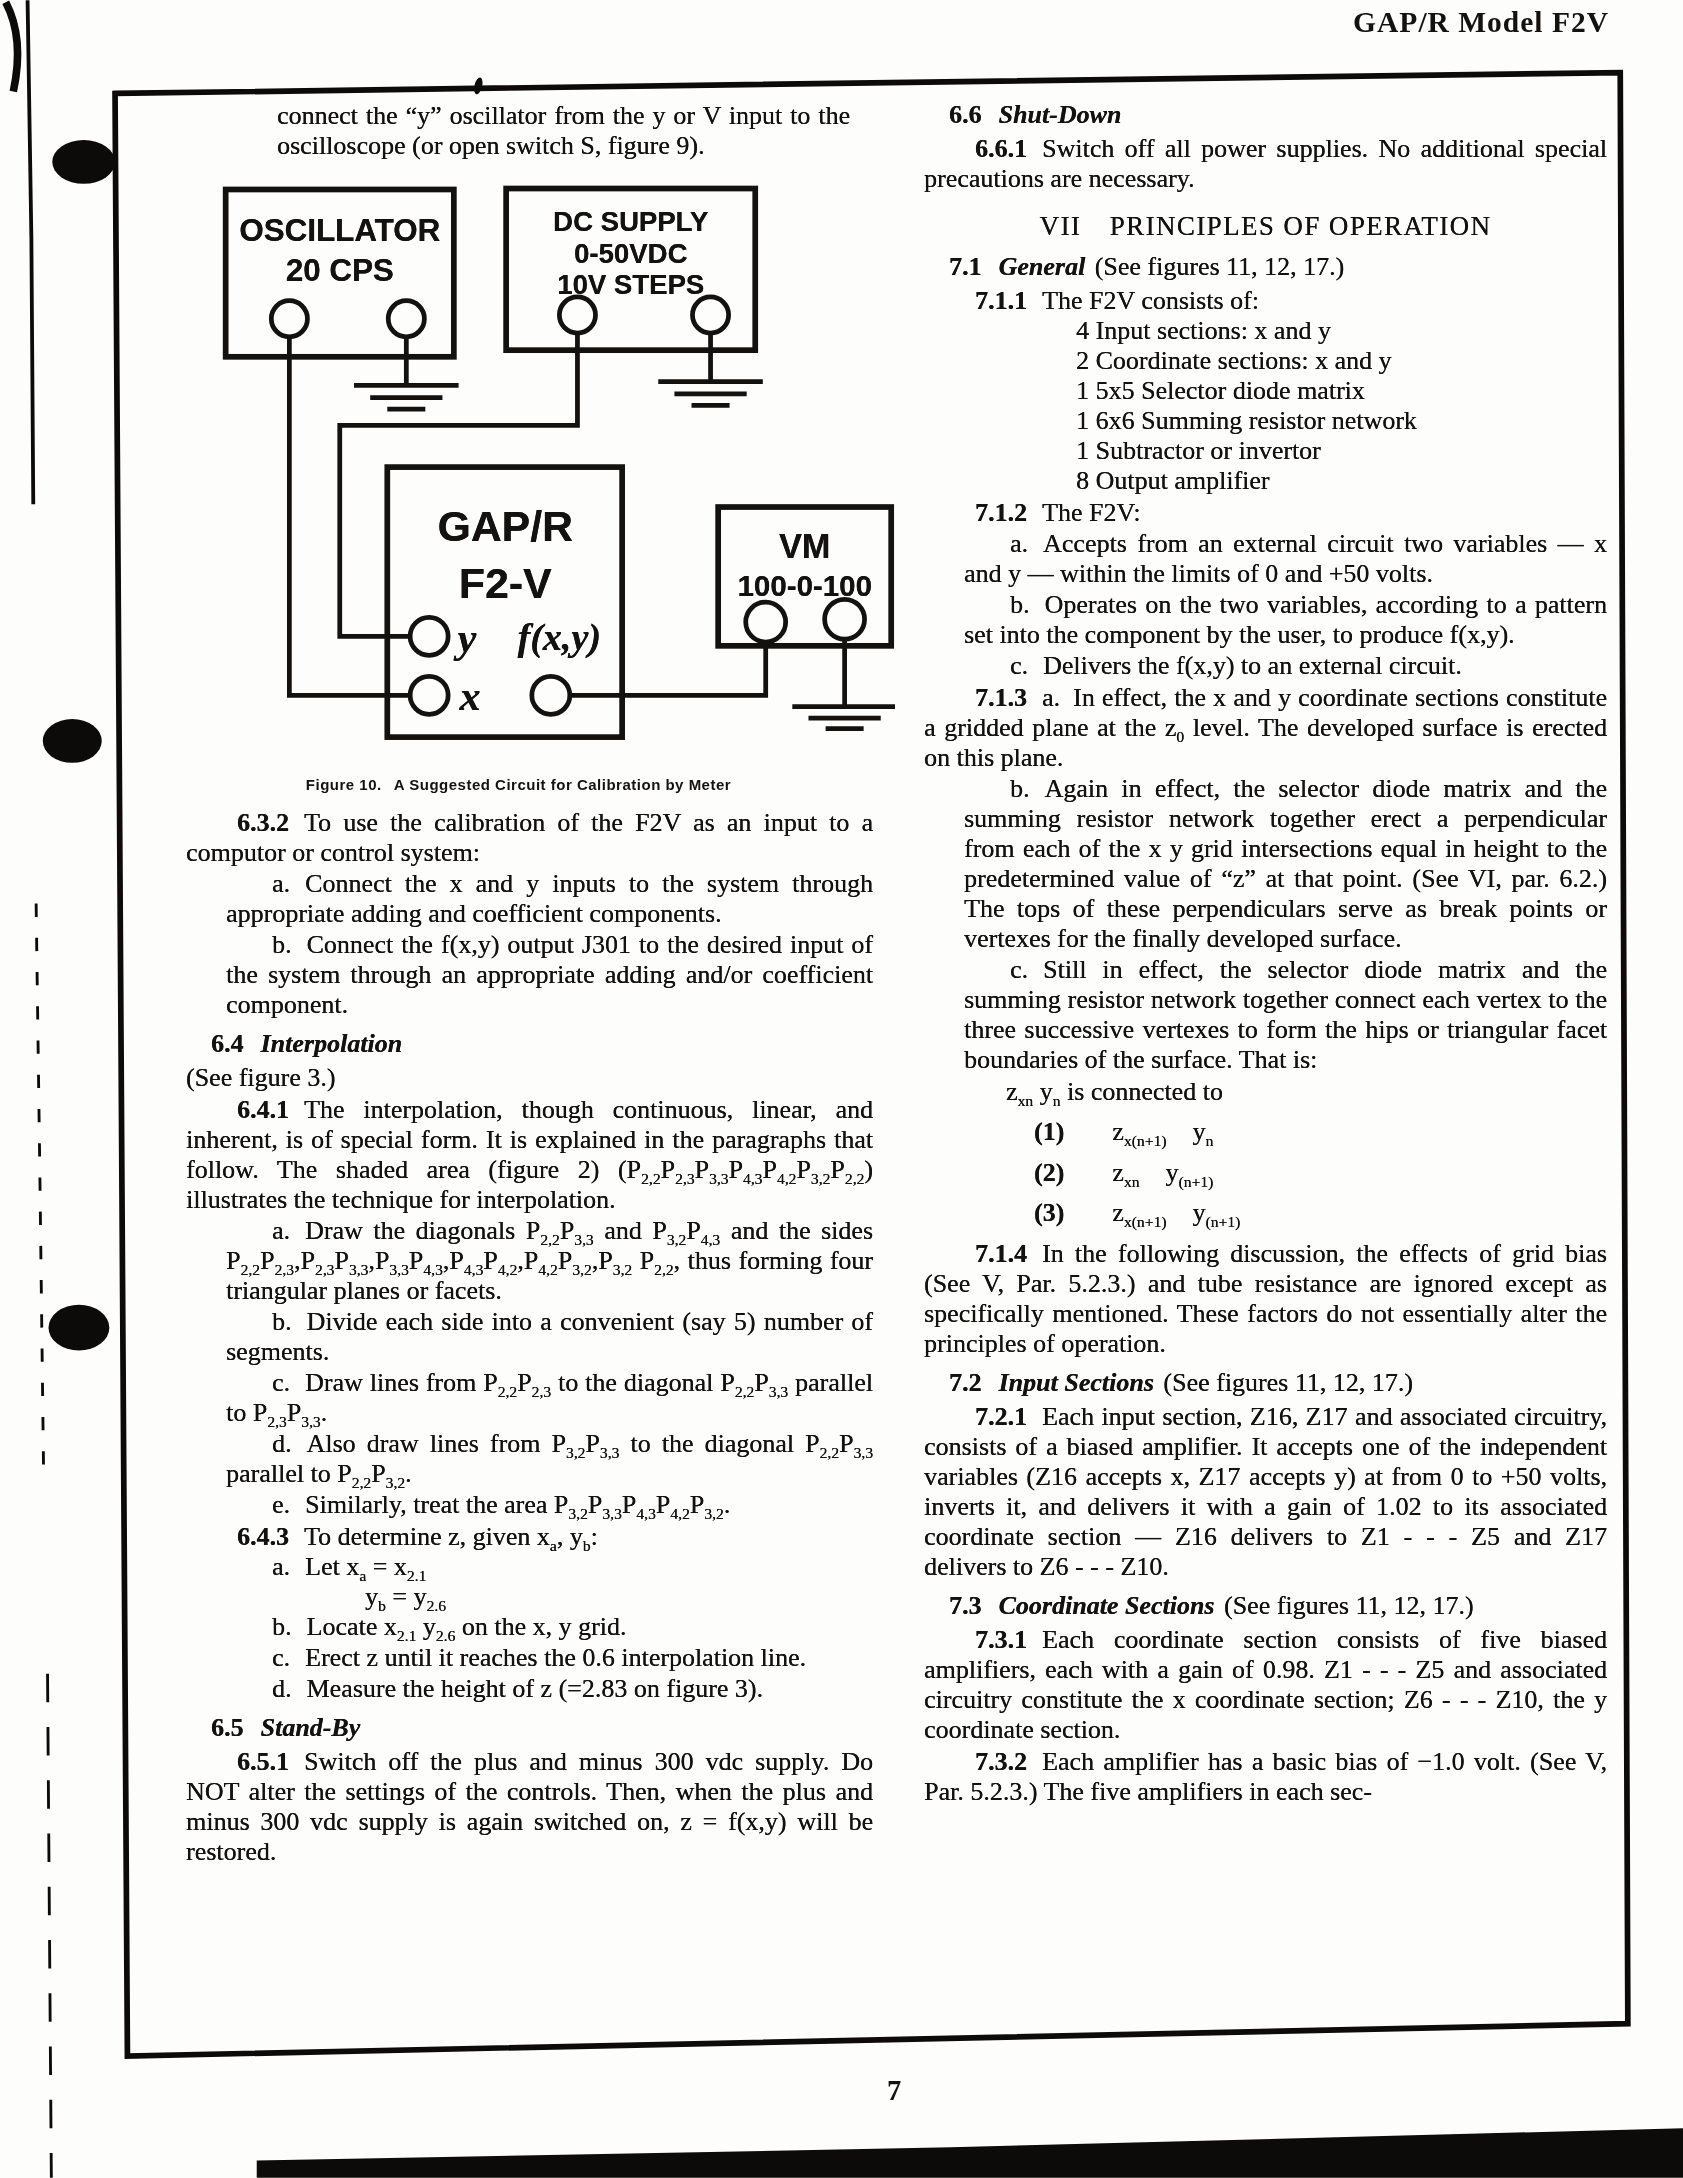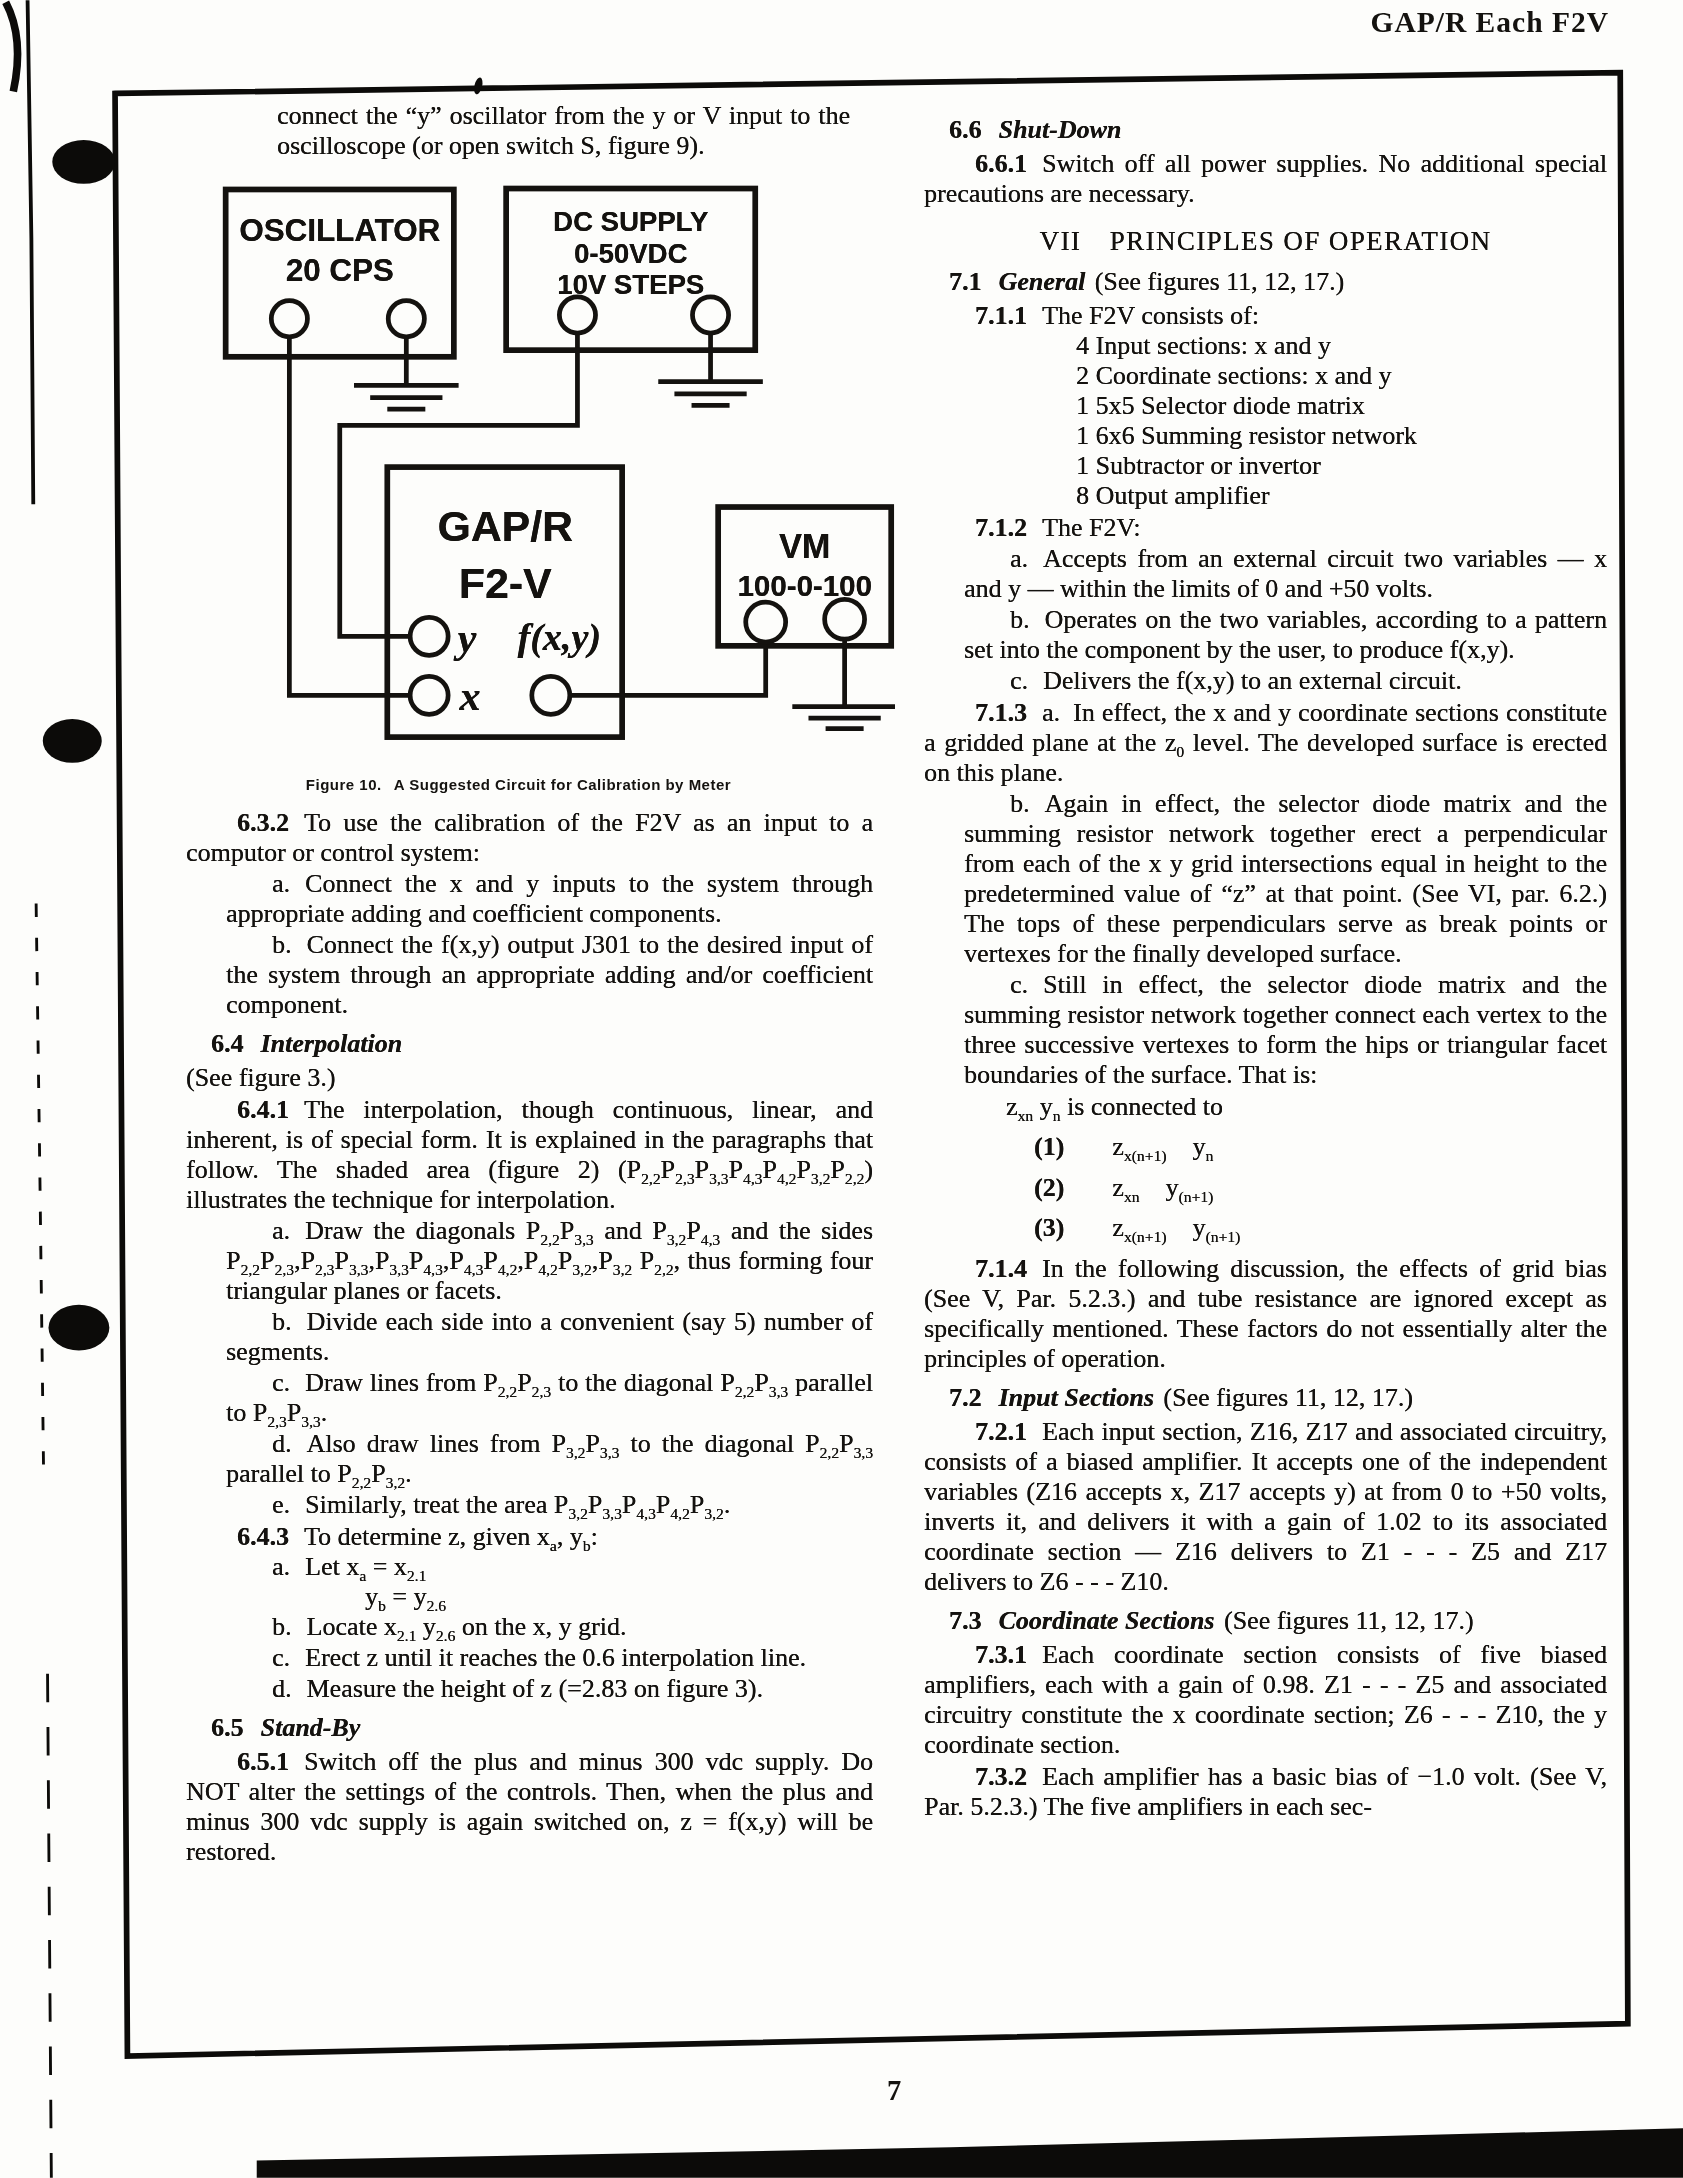--- a/index.html
+++ b/index.html
@@ -6,21 +6,21 @@
   .page{position:relative;width:1683px;height:2178px;background:#fdfdfb;overflow:hidden;
         font-family:"Liberation Serif",serif;color:#14120f;}
   .overlay{position:absolute;left:0;top:0;width:1683px;height:2178px;pointer-events:none;z-index:1;}
   .header{position:absolute;top:5.7px;left:1322px;width:287px;text-align:right;
           font-weight:bold;font-size:29.5px;letter-spacing:1px;z-index:2;}
   .page-number{position:absolute;top:2075px;left:856px;width:76px;text-align:center;
           font-weight:bold;font-size:28.5px;z-index:2;}
   .col{position:absolute;font-size:26px;line-height:30px;text-align:justify;z-index:2;
        text-shadow:0.2px 0 0 #14120f;}
   .col-left{left:186px;top:101px;width:687px;}
-  .col-right{left:924px;top:115px;width:683px;}
+  .col-right{left:924px;top:100px;width:683px;}
   p{margin:0;}
   .p{text-indent:51px;margin-top:1.9px;}
   .sub{margin-left:40px;text-indent:46px;margin-top:1px;}
   .num{font-weight:bold;margin-right:15px;}
   .head{margin:9.5px 0 3.8px 25px;text-align:left;}
   .head .num{margin-right:17px;}
   .head i{font-weight:bold;}
   .head .rest{margin-left:9.5px;font-style:normal;font-weight:normal;}
   .vii{text-align:center;margin:17px 0 11.4px 0;letter-spacing:1.4px;font-size:27px;}
   .li{margin-left:152px;text-align:left;}
@@ -52,21 +52,21 @@
     <ellipse cx="76" cy="779" rx="31" ry="23" fill="#0c0b09"></ellipse>
     <ellipse cx="83" cy="1396" rx="32" ry="24" fill="#0c0b09"></ellipse>
     <path d="M6,2 Q26,40 14,96" fill="none" stroke="#0c0b09" stroke-width="8"></path>
     <path d="M29,0 L33,250 L35,530" fill="none" stroke="#0c0b09" stroke-width="4"></path>
     <path d="M38,950 L42,1240 L46,1560" fill="none" stroke="#0c0b09" stroke-width="3" stroke-dasharray="14 22"></path>
     <path d="M50,1760 L54,2290" fill="none" stroke="#0c0b09" stroke-width="3" stroke-dasharray="30 26"></path>
     <ellipse cx="503" cy="90" rx="4" ry="9" fill="#0c0b09" transform="rotate(14 503 90)"></ellipse>
     <polygon points="270,2272 1000,2258 1770,2238 1770,2290 270,2290" fill="#0c0b09"></polygon>
   </svg>
 
-  <div class="header">GAP/R Each F2V</div>
+  <div class="header">GAP/R Model F2V</div>
 
   <div class="col col-left">
 
     <p class="intro">connect the “y” oscillator from the y or V input to the oscilloscope (or open switch S, figure 9).</p>
 
     <figure class="figure-block">
       <svg width="753" height="590" viewBox="0 0 792 620" style="font-size:27px">
 
         <path class="wire" d="M155,171 V548 H282"></path>
         <path class="wire" d="M458,167 V264 H208 V486 H282"></path>

